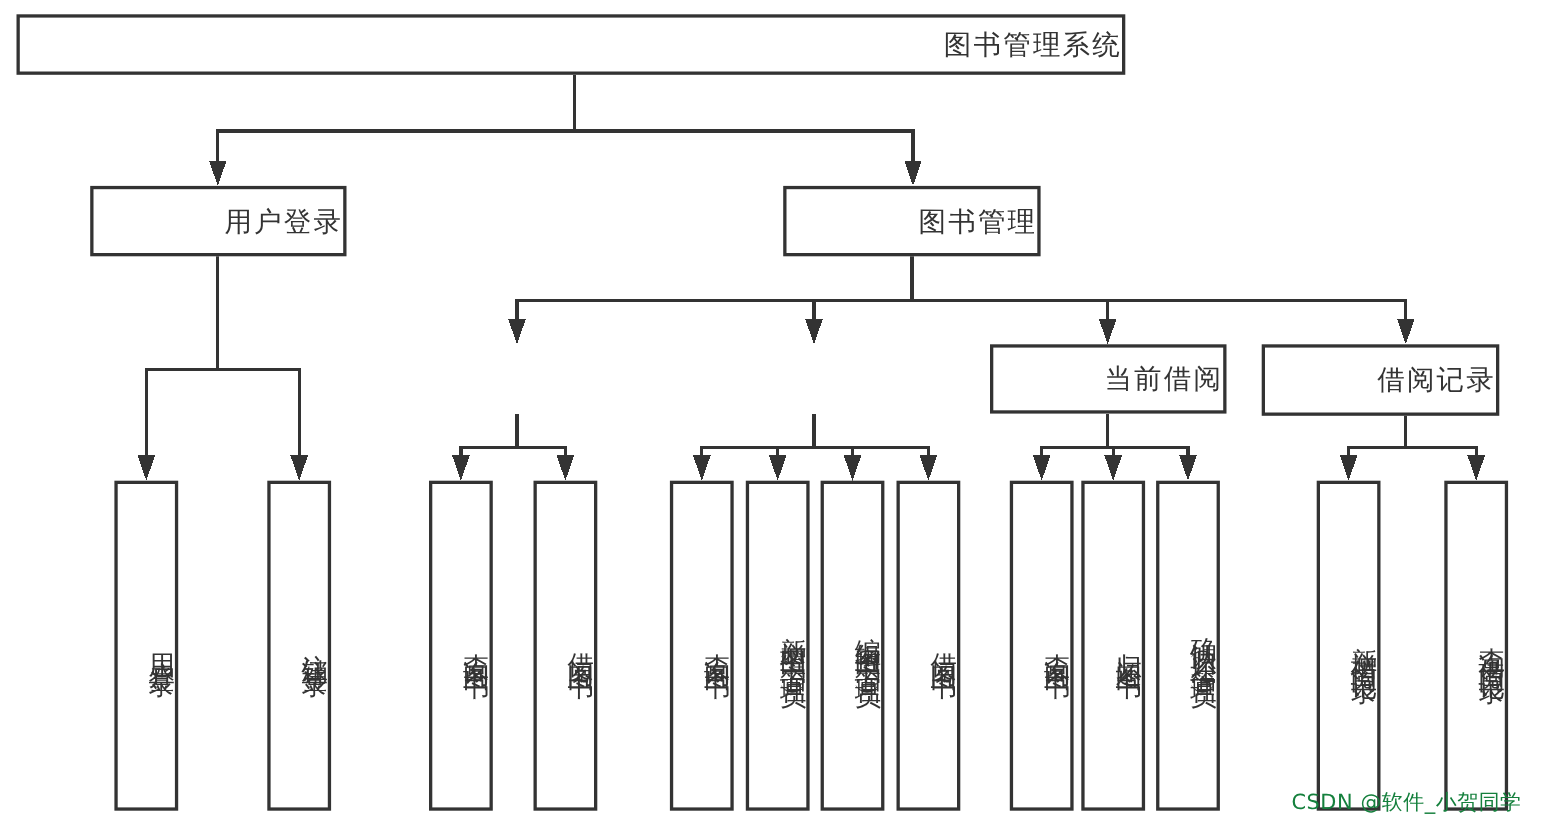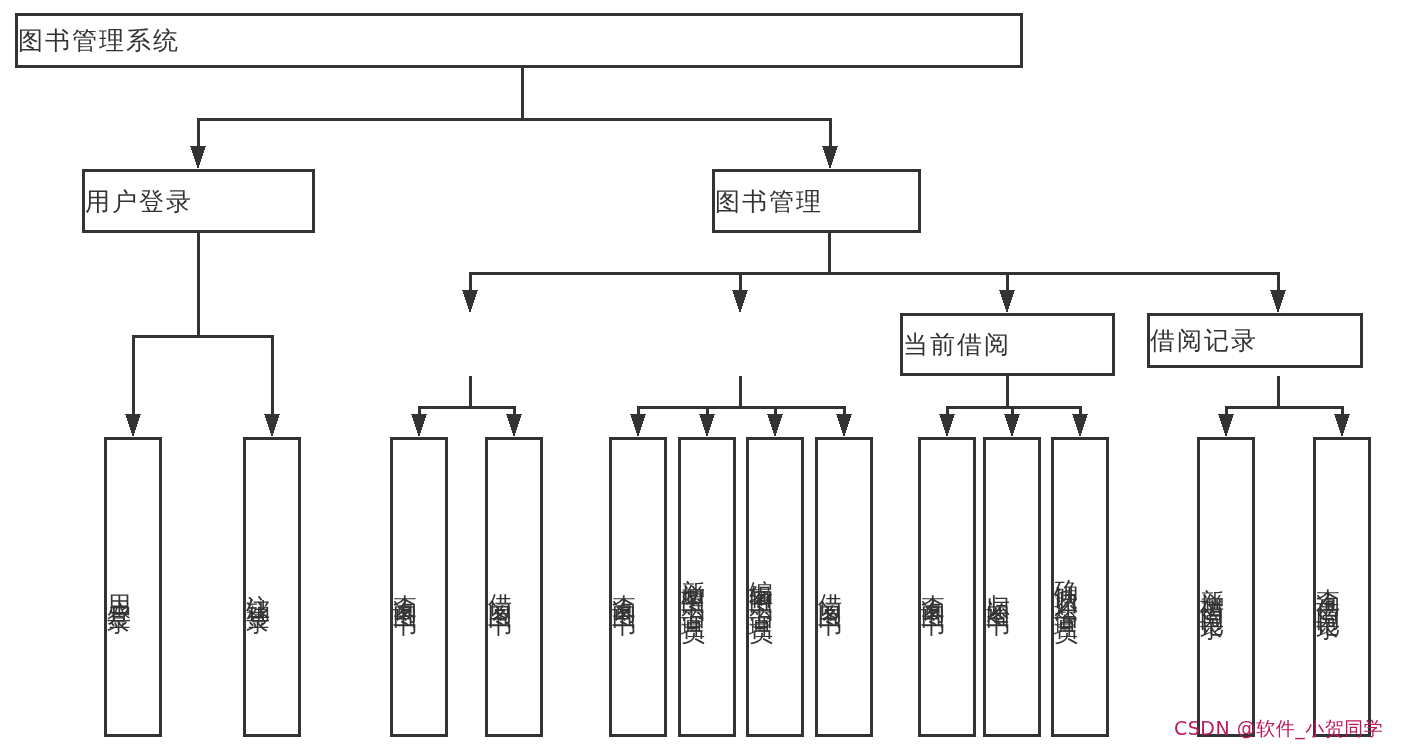--- a/index.html
+++ b/index.html
@@ -26,21 +26,21 @@
   svg.wires polygon {
     fill: #333333;
     stroke: none;
   }
   .box {
     position: absolute;
     background: #ffffff;
     border: 3px solid #333333;
     display: flex;
     align-items: center;
-    justify-content: flex-start;
+    justify-content: flex-end;
   }
   .box .lbl {
     font-size: 25px;
     letter-spacing: 2px;
     color: #333333;
     white-space: nowrap;
     text-align: center;
   }
   .leaf .lbl {
     writing-mode: vertical-rl;
@@ -49,21 +49,21 @@
     line-height: 1;
     font-size: 24px;
     white-space: normal;
   }
   .watermark {
     position: absolute;
     left: 1174px;
     top: 716px;
     font-size: 19px;
     letter-spacing: 0.5px;
-    color: #be185d;
+    color: #15803d;
     white-space: nowrap;
   }
 </style>
 </head>
 <body>
 
 <div class="stage">
 
   <svg class="wires" shape-rendering="crispEdges">
 
@@ -141,28 +141,28 @@
     </g>
   </svg>
 
   <div class="box" style="left:15px; top:13px; width:1008px; height:55px;">
     <span class="lbl">图书管理系统</span>
   </div>
 
   <div class="box" style="left:82px; top:169px; width:233px; height:64px;">
     <span class="lbl">用户登录</span>
   </div>
-  <div class="box" style="left:712px; top:169px; width:209px; height:64px;">
+  <div class="box" style="left:712px; top:169px; width:234px; height:64px;">
     <span class="lbl">图书管理</span>
   </div>
 
   <div class="box" style="left:900px; top:313px; width:215px; height:63px;">
     <span class="lbl">当前借阅</span>
   </div>
-  <div class="box" style="left:1147px; top:313px; width:216px; height:55px;">
+  <div class="box" style="left:1147px; top:313px; width:216px; height:65px;">
     <span class="lbl">借阅记录</span>
   </div>
 
   <div class="box leaf" style="left:104px; top:437px; width:58px; height:300px;">
     <span class="lbl">用户登录</span>
   </div>
   <div class="box leaf" style="left:243px; top:437px; width:58px; height:300px;">
     <span class="lbl">注销登录</span>
   </div>
 

